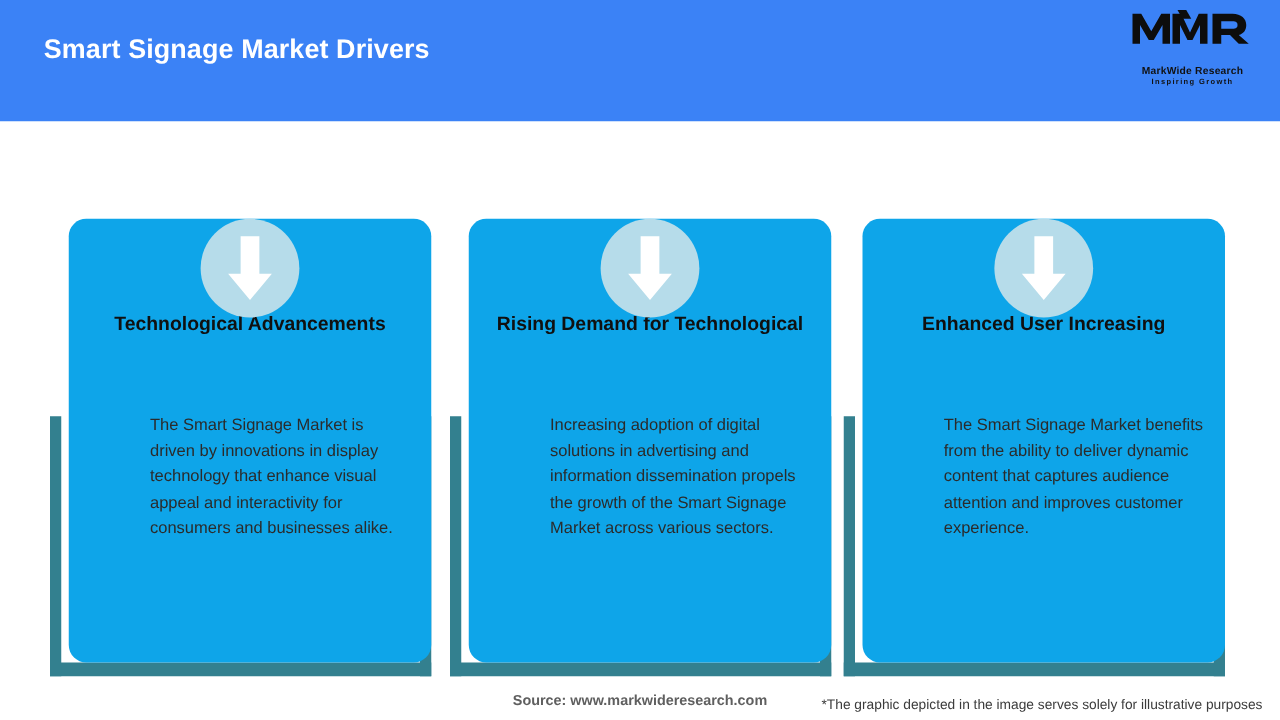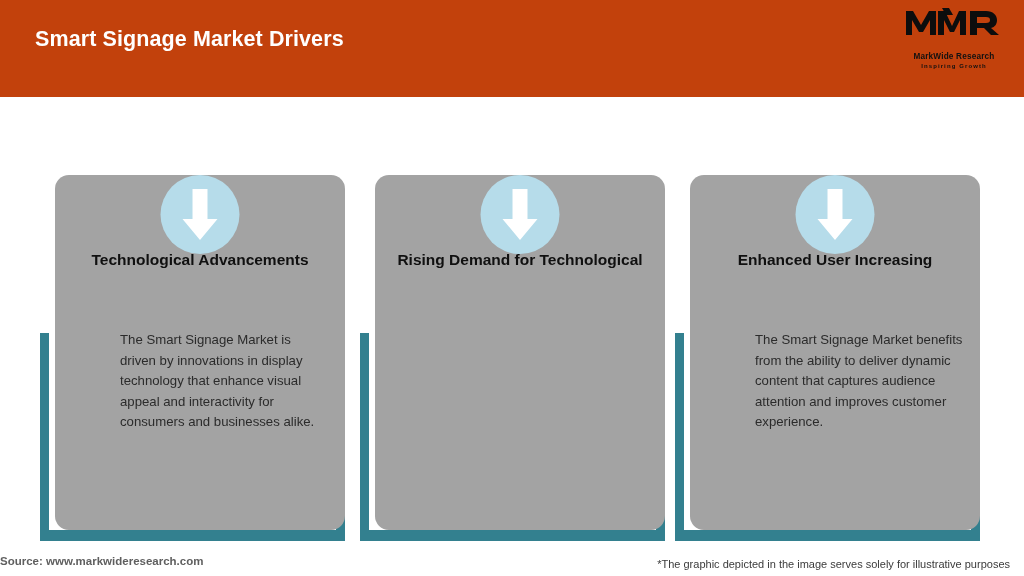--- a/index.html
+++ b/index.html
@@ -15,21 +15,21 @@
     position: relative;
   }
 
   
   #header-bar {
     position: absolute;
     left: 0;
     top: 0;
     width: 1024px;
     height: 97px;
-    background: #c2410c;
+    background: #3b82f6;
   }
   #header-title {
     position: absolute;
     left: 35px;
     top: 27px;
     font-size: 21.5px;
     font-weight: bold;
     color: #ffffff;
     letter-spacing: 0.1px;
     white-space: nowrap;
@@ -91,21 +91,21 @@
     border-bottom: 11px solid #33808f;
   }
 
   .card {
     position: absolute;
     left: 15px;
     top: 32px;
     width: 290px;
     height: 355px;
     box-sizing: border-box;
-    background: #a3a3a3;
+    background: #0ea5e9;
     border-radius: 14px;
     padding: 0 17px;
   }
 
   .icon-circle {
     position: absolute;
     left: 50%;
     top: 0px;
     transform: translateX(-50%);
     width: 79px;
@@ -139,21 +139,21 @@
     line-height: 20.5px;
     margin-left: 48px;
   }
 
   
   #footer-source {
     position: absolute;
     left: 0;
     right: 0;
     top: 555px;
-    text-align: left;
+    text-align: center;
     font-size: 11.5px;
     font-weight: bold;
     color: #5f5f5f;
   }
   #footer-disclaimer {
     position: absolute;
     right: 14px;
     top: 558px;
     font-size: 11px;
     color: #3b3b3b;
@@ -195,20 +195,21 @@
 
 <div class="card-group" id="card-group-1">
   <div class="frame"></div>
   <div class="card">
     <div class="icon-circle">
       <svg width="79" height="79" viewBox="0 0 79 79" xmlns="http://www.w3.org/2000/svg">
         <path d="M32 14 L47 14 L47 44 L57 44 L39.5 65 L22 44 L32 44 Z" fill="#ffffff"></path>
       </svg>
     </div>
     <div class="card-title">Rising Demand for Technological</div>
+    <div class="card-body">Increasing adoption of digital solutions in advertising and information dissemination propels the growth of the Smart Signage Market across various sectors.</div>
   </div>
 </div>
 
 <div class="card-group" id="card-group-2">
   <div class="frame"></div>
   <div class="card">
     <div class="icon-circle">
       <svg width="79" height="79" viewBox="0 0 79 79" xmlns="http://www.w3.org/2000/svg">
         <path d="M32 14 L47 14 L47 44 L57 44 L39.5 65 L22 44 L32 44 Z" fill="#ffffff"></path>
       </svg>

